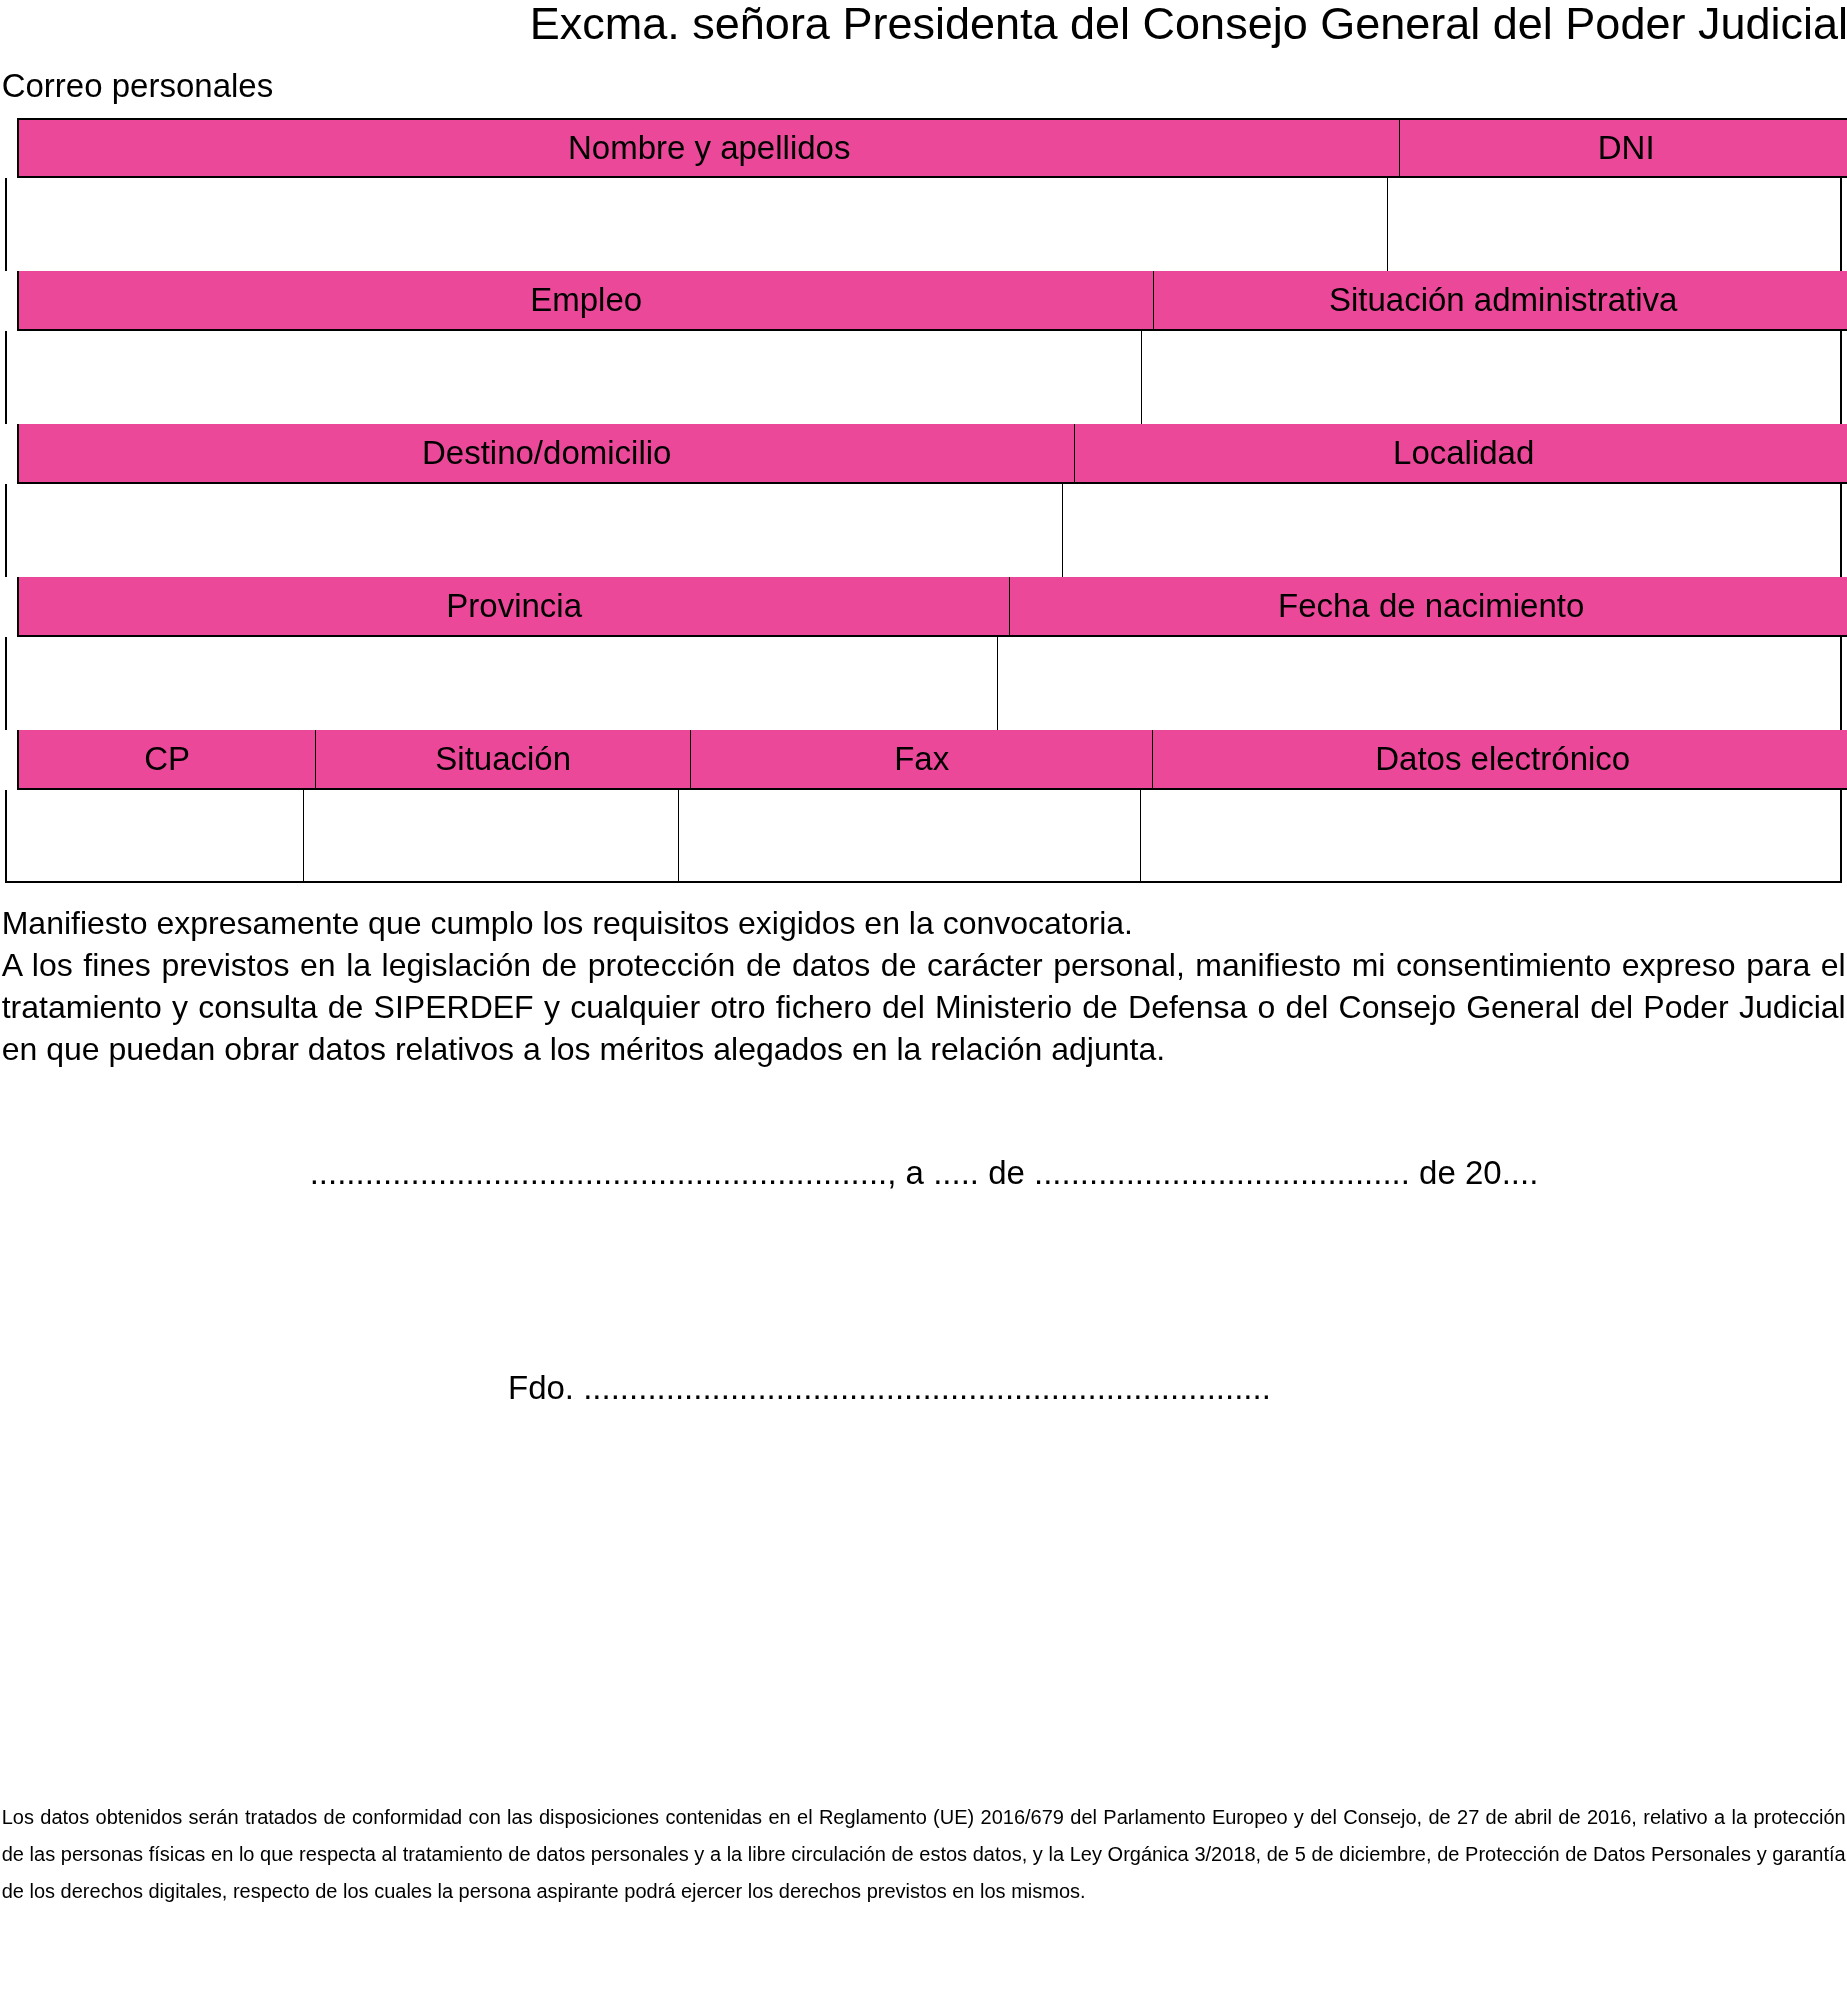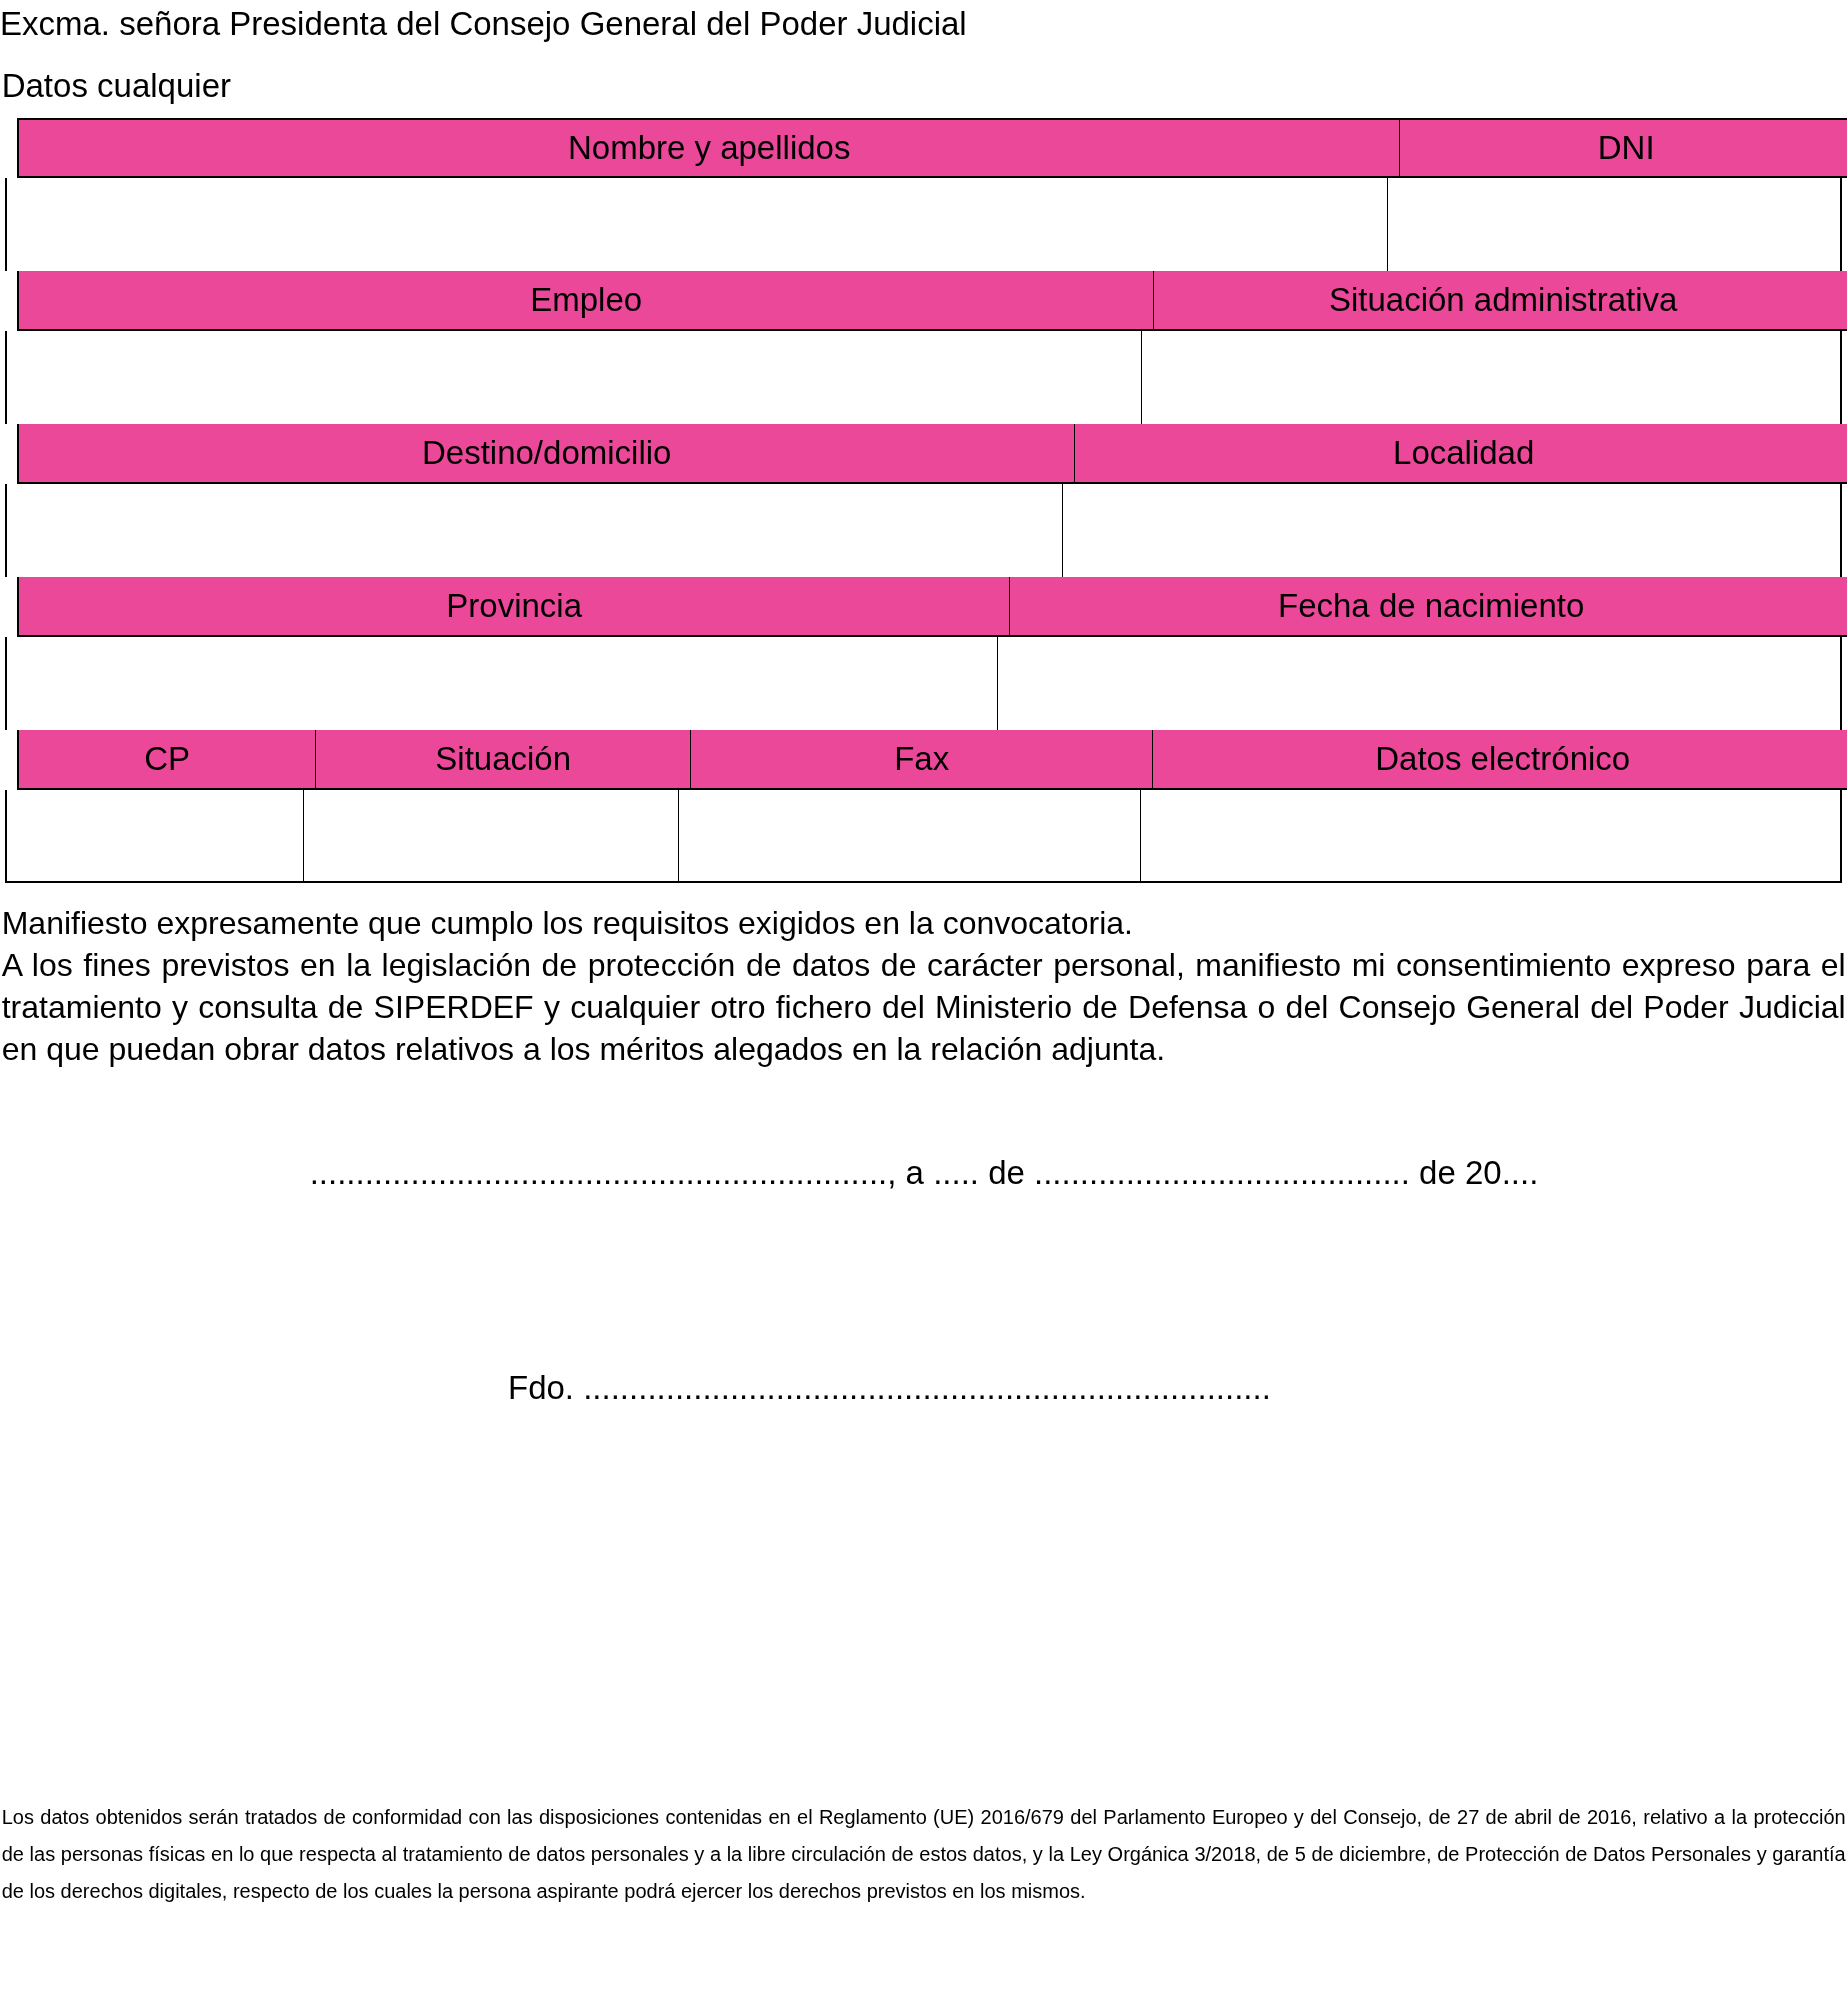--- a/index.html
+++ b/index.html
@@ -1,19 +1,19 @@
 <!DOCTYPE html>
 <html style="font-size:14px"><head>
 <meta charset="utf-8">
 <style>
   html, body { margin:0; padding:0; background:#ffffff; }
   body { width:1848px; height:2001px; position:relative; overflow:hidden;
          font-family:"Liberation Sans", sans-serif; color:#000; }
   .abs { position:absolute; }
-  .title { left:0; width:1848px; top:3.5px; text-align:left; font-size:33px; line-height:40px; }
+  .title { left:0; width:1848px; top:3.5px; text-align:right; font-size:45px; line-height:40px; }
   .section { left:1.7px; top:66px; font-size:33px; line-height:40px; }
   .form { position:absolute; left:5.2px; top:118px; width:1837px; }
   .row { display:flex; width:100%; box-sizing:border-box; }
   .cell { box-sizing:border-box; border-right:1.7px solid #000; }
   .cell:last-child { border-right:none; }
   .hdr { height:60px; background:#ec4899; border:2.6px solid #000; border-bottom:2.6px solid #000;margin-left:12px; }
   .hdr .cell { display:flex; align-items:center; justify-content:center; font-size:33px; }
   .inp { height:93px; border-left:2.6px solid #000; border-right:2.6px solid #000; }
   .row + .row.hdr { border-top:none; }
   .inp.last { border-bottom:2.6px solid #000; }
@@ -23,21 +23,21 @@
   .para p { margin:0; }
   .para p.just { text-align:justify; text-align-last:left; }
   .dateline { left:0; width:1848px; top:1152px; text-align:center; font-size:33px; line-height:42px; }
   .fdo { left:508px; top:1367px; font-size:33px; line-height:42px; }
   .footer { left:1.7px; width:1844px; top:1799px; font-size:20px; line-height:37px; text-align:justify; text-align-last:left; }
 </style>
 </head>
 <body>
 
 <div class="abs title">Excma. señora Presidenta del Consejo General del Poder Judicial</div>
-<div class="abs section">Datos cualquier</div>
+<div class="abs section">Correo personales</div>
 
 <div class="form">
 
   <div class="row hdr">
     <div class="cell" style="width:1381px">Nombre y apellidos</div>
     <div class="cell" style="flex:1">DNI</div>
   </div>
   <div class="row inp">
     <div class="cell" style="width:1381px"><input value="" style=""></div>
     <div class="cell" style="flex:1"><input value="" style=""></div>

